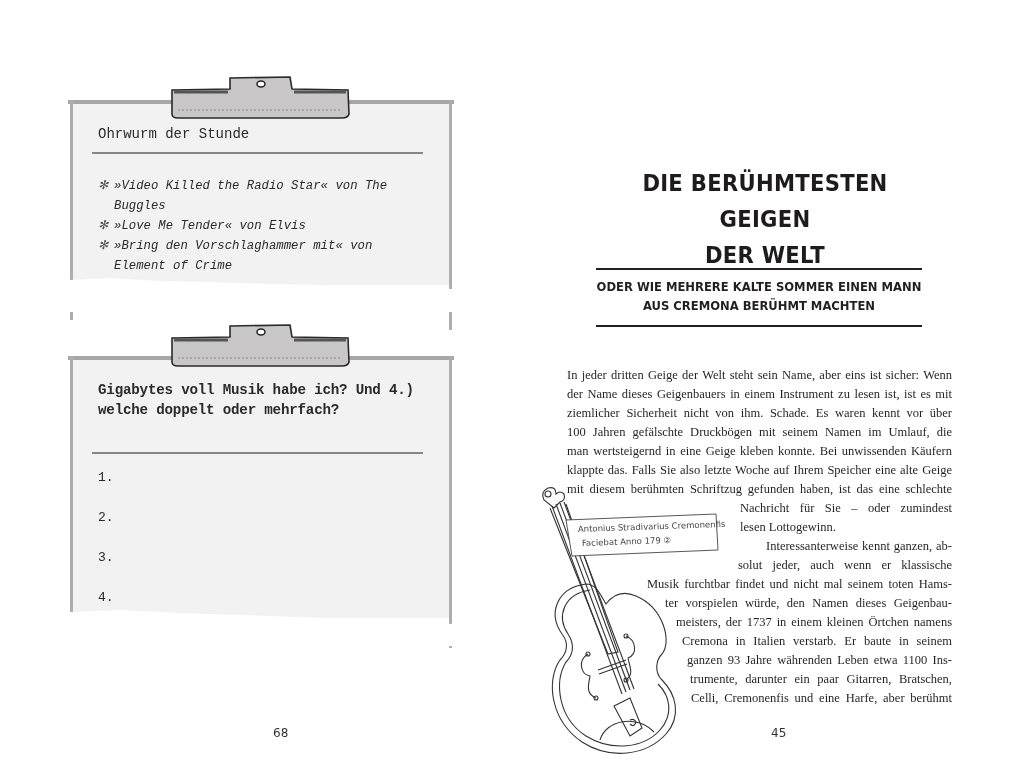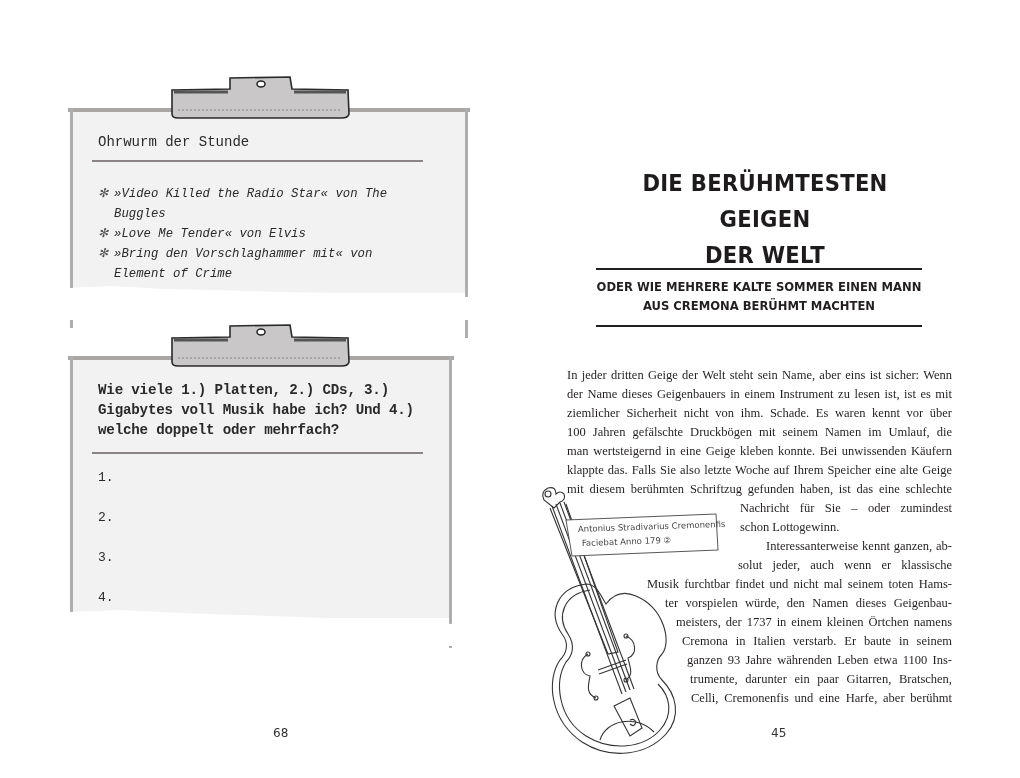--- a/index.html
+++ b/index.html
@@ -6,21 +6,21 @@
   body { width:1020px; height:778px; background:#ffffff; position:relative; overflow:hidden; font-family:"Liberation Serif", serif; color:#231f20; }
   .page { position:absolute; top:0; height:778px; }
   .page-left { left:0; width:510px; }
   .page-right { left:510px; width:510px; }
 
   
   .card { position:absolute; left:70px; width:382px; background:#f2f2f2; }
   .card .topbar { position:absolute; left:-2px; right:-2px; top:0; height:4px; background:#a9a6a6; }
   .card .lside { position:absolute; left:0; top:0; width:3px; background:#b0adad; }
   .card .rside { position:absolute; right:0; top:0; width:3px; background:#b0adad; }
-  .card1 { top:108px; height:185px;padding-left:16px; }
+  .card1 { top:100px; height:185px; }
   .card1 .lside { height:220px; }
   .card1 .rside { height:230px; }
   .card2 { top:356px; height:262px; }
   .card2 .lside { height:278px; }
   .card2 .rside { height:292px; }
   .torn { position:absolute; left:0; width:100%; height:40px; }
 
   .clip { position:absolute; left:170px; width:180px; height:46px; }
 
   .mono { font-family:"Liberation Mono", "DejaVu Sans Mono", monospace; color:#2a2a2a; }
@@ -73,21 +73,20 @@
     <path d="M4,18 L58,18 M124,18 L176,18" stroke="#555" stroke-width="3"></path>
     <path d="M8,36 L172,36" stroke="#777" stroke-width="0.8" stroke-dasharray="2,2"></path>
     <ellipse cx="91" cy="10" rx="4" ry="3" fill="#fff" stroke="#222" stroke-width="1.5"></ellipse>
   </svg>
 
   <div class="card card2">
     <div class="topbar"></div>
     <div class="lside"></div>
     <div class="rside"></div>
     <div class="question mono">
-      <div>Wie viele 1.) Platten, 2.) CDs, 3.)</div>
       <div>Gigabytes voll Musik habe ich? Und 4.)</div>
       <div>welche doppelt oder mehrfach?</div>
     </div>
     <div class="rule" style="top:96px"></div>
     <ul class="answers mono">
       <li>1.</li>
       <li>2.</li>
       <li>3.</li>
       <li>4.</li>
     </ul>
@@ -119,21 +118,21 @@
 
   <div>
     <span class="body-text line" style="left:57px;top:366px;width:385px">In jeder dritten Geige der Welt steht sein Name, aber eins ist sicher: Wenn</span>
     <span class="body-text line" style="left:57px;top:385px;width:385px">der Name dieses Geigenbauers in einem Instrument zu lesen ist, ist es mit</span>
     <span class="body-text line" style="left:57px;top:404px;width:385px">ziemlicher Sicherheit nicht von ihm. Schade. Es waren kennt vor über</span>
     <span class="body-text line" style="left:57px;top:423px;width:385px">100 Jahren gefälschte Druckbögen mit seinem Namen im Umlauf, die</span>
     <span class="body-text line" style="left:57px;top:442px;width:385px">man wertsteigernd in eine Geige kleben konnte. Bei unwissenden Käufern</span>
     <span class="body-text line" style="left:57px;top:461px;width:385px">klappte das. Falls Sie also letzte Woche auf Ihrem Speicher eine alte Geige</span>
     <span class="body-text line" style="left:57px;top:480px;width:385px">mit diesem berühmten Schriftzug gefunden haben, ist das eine schlechte</span>
     <span class="body-text line" style="left:230px;top:499px;width:212px">Nachricht für Sie – oder zumindest</span>
-    <span class="body-text line" style="left:230px;top:518px;width:auto;text-align-last:left">schon Lottogewinn.</span>
+    <span class="body-text line" style="left:230px;top:518px;width:auto;text-align-last:left">lesen Lottogewinn.</span>
     <span class="body-text line" style="left:256px;top:537px;width:186px">Interessanterweise kennt ganzen, ab-</span>
     <span class="body-text line" style="left:228px;top:556px;width:214px">solut jeder, auch wenn er klassische</span>
     <span class="body-text line" style="left:137px;top:575px;width:305px">Musik furchtbar findet und nicht mal seinem toten Hams-</span>
     <span class="body-text line" style="left:155px;top:594px;width:287px">ter vorspielen würde, den Namen dieses Geigenbau-</span>
     <span class="body-text line" style="left:166px;top:613px;width:276px">meisters, der 1737 in einem kleinen Örtchen namens</span>
     <span class="body-text line" style="left:172px;top:632px;width:270px">Cremona in Italien verstarb. Er baute in seinem</span>
     <span class="body-text line" style="left:177px;top:651px;width:265px">ganzen 93 Jahre währenden Leben etwa 1100 Ins-</span>
     <span class="body-text line" style="left:180px;top:670px;width:262px">trumente, darunter ein paar Gitarren, Bratschen,</span>
     <span class="body-text line" style="left:181px;top:689px;width:261px">Celli, Cremonenfis und eine Harfe, aber berühmt</span>
   </div>

